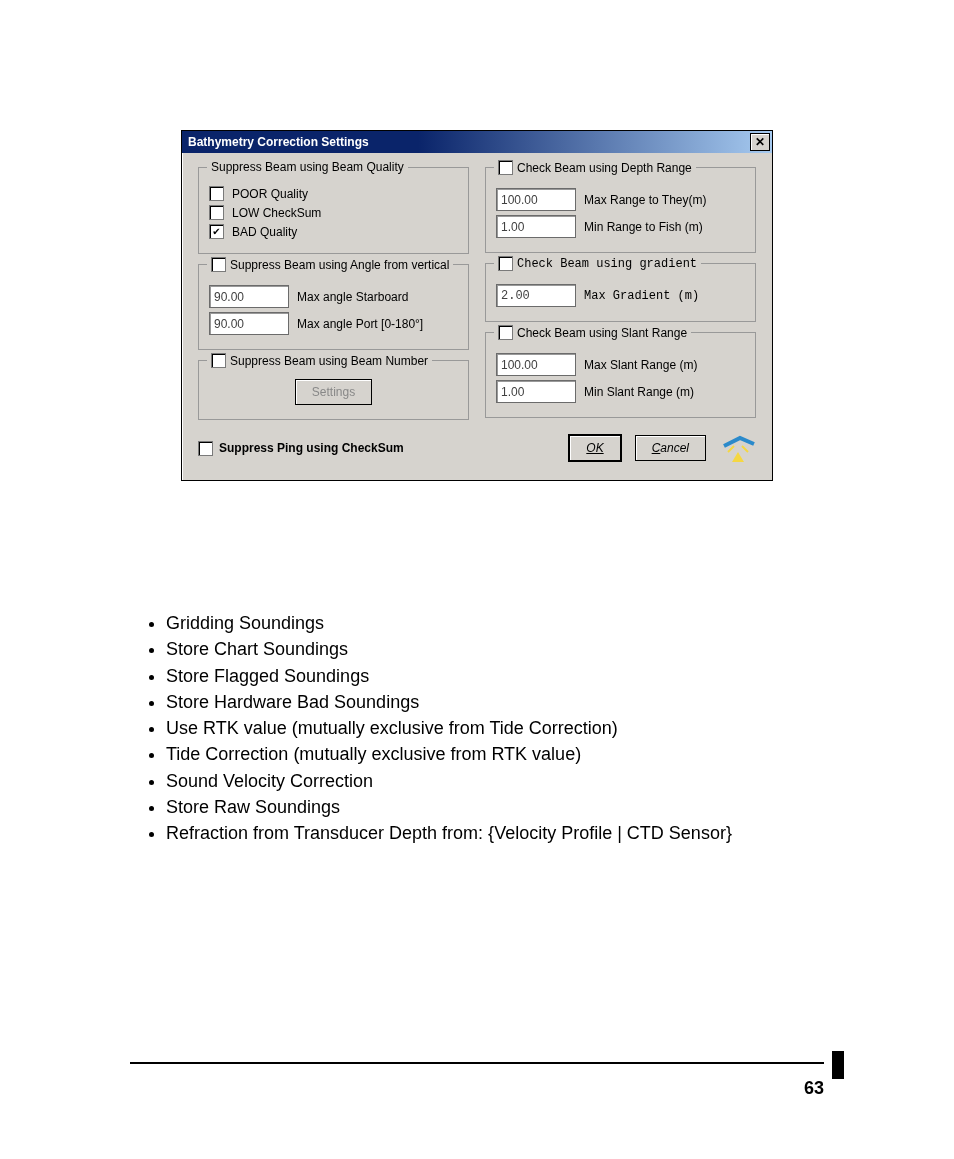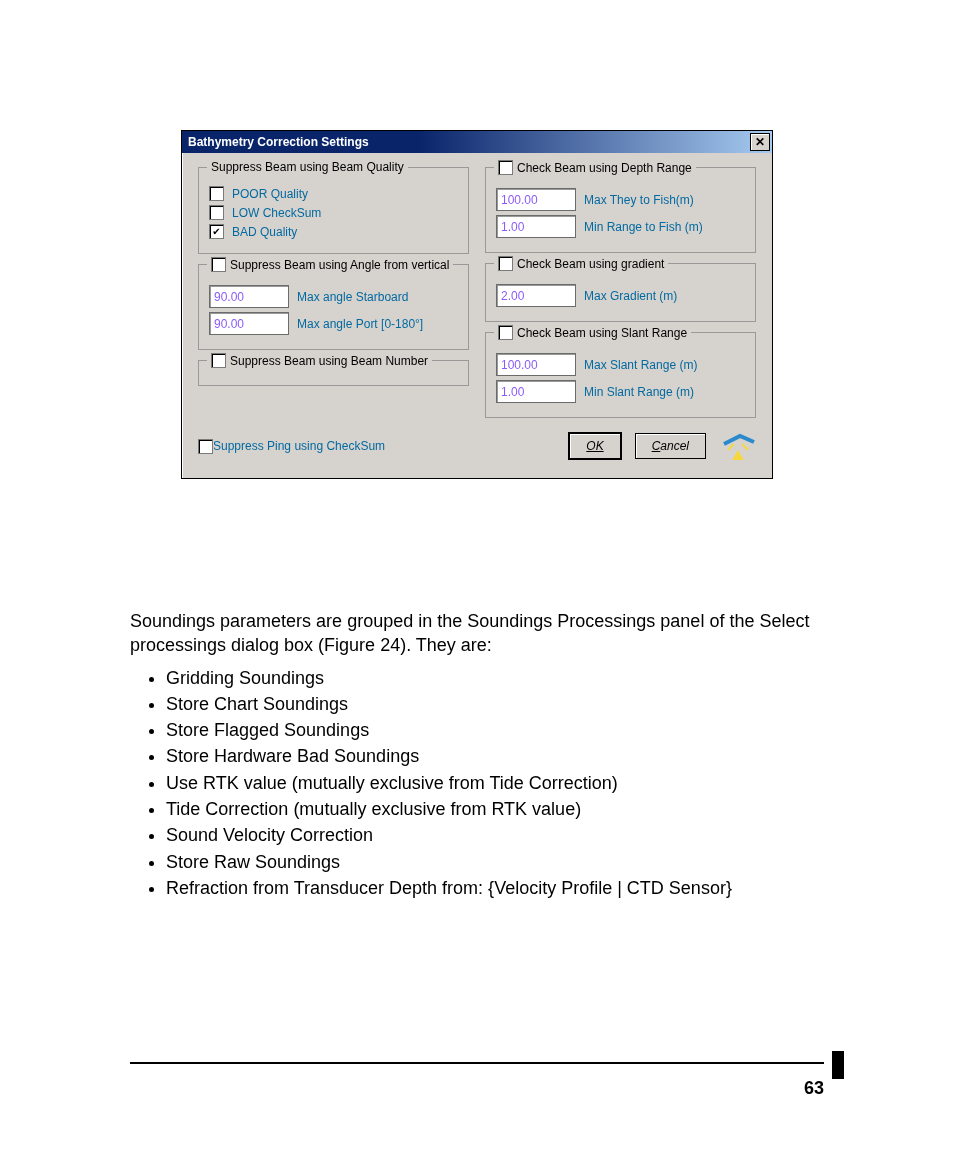--- a/index.html
+++ b/index.html
@@ -9,27 +9,27 @@
   .titlebar{height:22px;background:linear-gradient(to right,#0a246a 0%,#0a246a 40%,#a6caf0 100%);color:#fff;font-weight:bold;display:flex;align-items:center;justify-content:space-between;padding:0 2px 0 6px;}
   .close-btn{width:18px;height:16px;background:#d6d3ce;border:1px solid #000;font-size:12px;display:flex;align-items:center;justify-content:center;color:#000;box-shadow:inset 1px 1px 0 #fff;font-family:Arial;font-weight:bold;}
   .body{padding:14px 16px 18px 16px;}
   .cols{display:flex;gap:16px;}
   .col{flex:1;display:flex;flex-direction:column;gap:10px;}
   .group{border:1px solid #999;padding:10px 10px 10px 10px;position:relative;}
   .legend{position:absolute;top:-8px;left:8px;background:#d6d3ce;padding:0 4px;display:flex;align-items:center;gap:4px;font-size:12px;}
   .chk{width:13px;height:13px;background:#fff;border:1px solid #7a7a7a;box-shadow:inset 1px 1px 0 #000;display:inline-flex;align-items:center;justify-content:center;font-size:10px;line-height:10px;}
   .row{display:flex;align-items:center;gap:8px;margin:4px 0;}
   .row .chk{flex:0 0 auto;}
-  .inp{width:70px;height:19px;background:#fff;border:1px solid #6b6b6b;box-shadow:inset 1px 1px 0 #999;color:#8b5cf6;font-size:12px;padding:1px 4px;display:inline-flex;align-items:center;}
-  .lbl{font-size:12px;color:#0369a1;}
+  .inp{width:70px;height:19px;background:#fff;border:1px solid #6b6b6b;box-shadow:inset 1px 1px 0 #999;color:#404040;font-size:12px;padding:1px 4px;display:inline-flex;align-items:center;}
+  .lbl{font-size:12px;color:#000000;}
   .btn{height:24px;padding:0 16px;background:#d6d3ce;border:1px solid #000;box-shadow:inset 1px 1px 0 #fff;font-size:12px;display:inline-flex;align-items:center;justify-content:center;}
   .btn.disabled{color:#888;}
   .btn.default{box-shadow:inset 1px 1px 0 #fff,0 0 0 1px #000;}
   .bottom{display:flex;align-items:center;margin-top:14px;gap:10px;}
-  .bottom .left{flex:1;display:flex;align-items:center;}
+  .bottom .left{flex:1;display:flex;align-items:center;gap:6px;font-weight:bold;}
   .bottom .right{display:flex;gap:14px;align-items:center;font-style:italic;}
   .logo{width:36px;height:28px;}
   .u{text-decoration:underline;}
   
   .doc{margin-top:130px;font-size:18px;line-height:1.35;}
   .doc p{margin:0 0 8px 0;}
   .doc ul{margin:6px 0 12px 36px;padding:0;}
   .doc li{margin:2px 0;list-style:disc;}
   .rule{position:absolute;left:130px;right:130px;bottom:95px;border-top:2px solid #000;}
   .pagenum{position:absolute;right:130px;bottom:60px;font-size:18px;font-weight:bold;}
@@ -84,42 +84,45 @@
                 <span class="inp">90.00</span>
                 <span class="lbl">Max angle Port [0-180°]</span>
               </div>
             </div>
 
             <div class="group" style="padding-top:14px;">
               <div class="legend">
                 <span class="chk"></span>
                 <span>Suppress Beam using Beam Number</span>
               </div>
+              <div class="row" style="justify-content:center;">
+                <span class="btn disabled">Settings</span>
+              </div>
             </div>
 
           </div>
 
           <div class="col">
 
             <div class="group" style="padding-top:16px;">
               <div class="legend">
                 <span class="chk"></span>
                 <span>Check Beam using Depth Range</span>
               </div>
               <div class="row">
                 <span class="inp">100.00</span>
-                <span class="lbl">Max They to Fish(m)</span>
+                <span class="lbl">Max Range to They(m)</span>
               </div>
               <div class="row">
                 <span class="inp">1.00</span>
                 <span class="lbl">Min Range to Fish (m)</span>
               </div>
             </div>
 
-            <div class="group" style="padding-top:16px;">
+            <div class="group" style="padding-top:16px;font-family:Liberation Mono, monospace;">
               <div class="legend">
                 <span class="chk"></span>
                 <span>Check Beam using gradient</span>
               </div>
               <div class="row">
                 <span class="inp">2.00</span>
                 <span class="lbl">Max  Gradient (m)</span>
               </div>
             </div>
 
@@ -160,21 +163,20 @@
               <line x1="22" y1="12" x2="28" y2="18" stroke="#f5d742" stroke-width="2"></line>
             </svg>
           </div>
         </div>
 
       </div>
     </div>
   </div>
 
   <div class="doc">
-    <p>Soundings parameters are grouped in the Soundings Processings panel of the Select processings dialog box (Figure 24). They are:</p>
     <ul>
       <li>Gridding Soundings</li>
       <li>Store Chart Soundings</li>
       <li>Store Flagged Soundings</li>
       <li>Store Hardware Bad Soundings</li>
       <li>Use RTK value (mutually exclusive from Tide Correction)</li>
       <li>Tide Correction (mutually exclusive from RTK value)</li>
       <li>Sound Velocity Correction</li>
       <li>Store Raw Soundings</li>
       <li>Refraction from Transducer Depth from: {Velocity Profile | CTD Sensor}</li>

